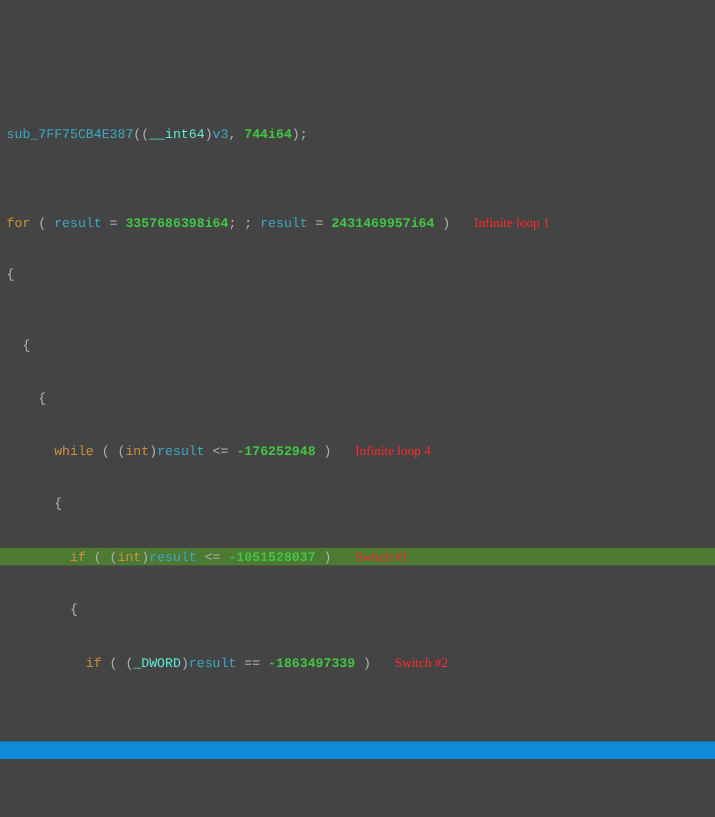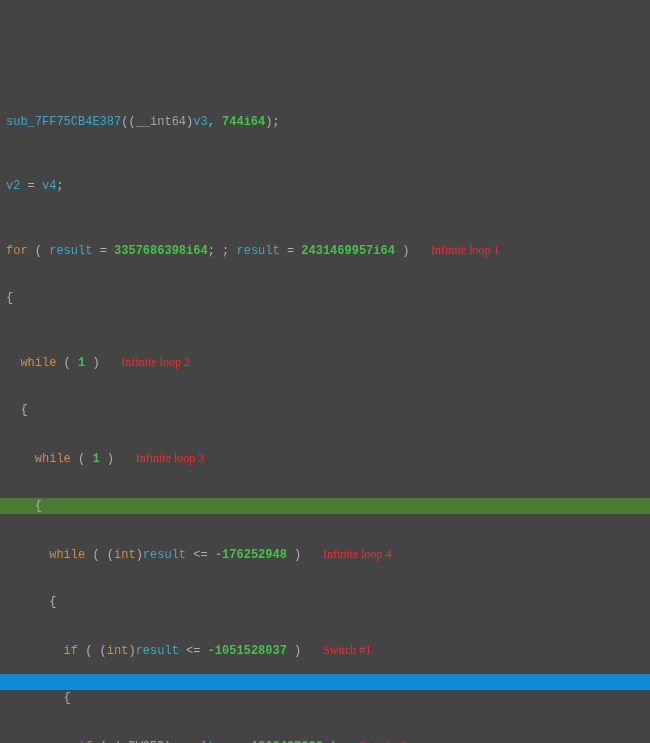--- a/index.html
+++ b/index.html
@@ -13,21 +13,21 @@
     overflow: hidden;
   }
   .code-container {
     position: relative;
     padding: 2px 0 8px 6px;
     white-space: pre;
   }
   .tok-fn    { color: #3da8c5; }
   .tok-kw    { color: #cc8f3d; }   
   .tok-type  { color: #cc8f3d; font-family: Liberation Mono, monospace; }   
-  .tok-cast  { color: #a3a3a3; font-family: Liberation Mono, monospace; }   
+  .tok-cast  { color: #5eead4; font-family: Liberation Mono, monospace; }   
   .tok-num   { color: #42c542; font-weight: bold; }
   .tok-default { color: #b0b0b0; }
   .ann-red   { color: #ff2a2a; font-family: Liberation Serif, serif; }
 
   .hl-green, .hl-blue {
     position: absolute;
     left: 0;
     width: 650px;
     height: 16px;
     z-index: 0;
@@ -41,28 +41,25 @@
 <body>
 
 <div class="code-container">
 
   <div class="hl-green" style="top:498px;"></div>
   <div class="hl-blue" style="top:674px;"></div>
 
   
   <span class="line"><span class="tok-fn">sub_7FF75CB4E387</span><span class="tok-default">((</span><span class="tok-cast">__int64</span><span class="tok-default">)</span><span class="tok-fn">v3</span><span class="tok-default">, </span><span class="tok-num">744i64</span><span class="tok-default">);</span></span>
   
-  <span class="line"><span class="tok-fn">v2</span><span class="tok-default"> = </span><span class="tok-fn">v4</span><span class="tok-default">;</span></span>
   
   <span class="line"><span class="tok-kw">for</span><span class="tok-default"> ( </span><span class="tok-fn">result</span><span class="tok-default"> = </span><span class="tok-num">3357686398i64</span><span class="tok-default">; ; </span><span class="tok-fn">result</span><span class="tok-default"> = </span><span class="tok-num">2431469957i64</span><span class="tok-default"> )   </span><span class="ann-red">Infinite loop 1</span></span>
   <span class="line"><span class="tok-default">{</span></span>
   
-  <span class="line"><span class="tok-default">  </span><span class="tok-kw">while</span><span class="tok-default"> ( </span><span class="tok-num">1</span><span class="tok-default"> )   </span><span class="ann-red">Infinite loop 2</span></span>
   <span class="line"><span class="tok-default">  {</span></span>
-  <span class="line"><span class="tok-default">    </span><span class="tok-kw">while</span><span class="tok-default"> ( </span><span class="tok-num">1</span><span class="tok-default"> )   </span><span class="ann-red">Infinite loop 3</span></span>
   <span class="line"><span class="tok-default">    {</span></span>
   <span class="line"><span class="tok-default">      </span><span class="tok-kw">while</span><span class="tok-default"> ( (</span><span class="tok-type">int</span><span class="tok-default">)</span><span class="tok-fn">result</span><span class="tok-default"> </span><span class="tok-default">&lt;=</span><span class="tok-default"> </span><span class="tok-num">-176252948</span><span class="tok-default"> )   </span><span class="ann-red">Infinite loop 4</span></span>
   <span class="line"><span class="tok-default">      {</span></span>
   <span class="line"><span class="tok-default">        </span><span class="tok-kw">if</span><span class="tok-default"> ( (</span><span class="tok-type">int</span><span class="tok-default">)</span><span class="tok-fn">result</span><span class="tok-default"> </span><span class="tok-default">&lt;=</span><span class="tok-default"> </span><span class="tok-num">-1051528037</span><span class="tok-default"> )   </span><span class="ann-red">Switch #1</span></span>
   <span class="line"><span class="tok-default">        {</span></span>
   <span class="line"><span class="tok-default">          </span><span class="tok-kw">if</span><span class="tok-default"> ( (</span><span class="tok-cast">_DWORD</span><span class="tok-default">)</span><span class="tok-fn">result</span><span class="tok-default"> </span><span class="tok-default">==</span><span class="tok-default"> </span><span class="tok-num">-1863497339</span><span class="tok-default"> )   </span><span class="ann-red">Switch #2</span></span>
   
   
   
   

